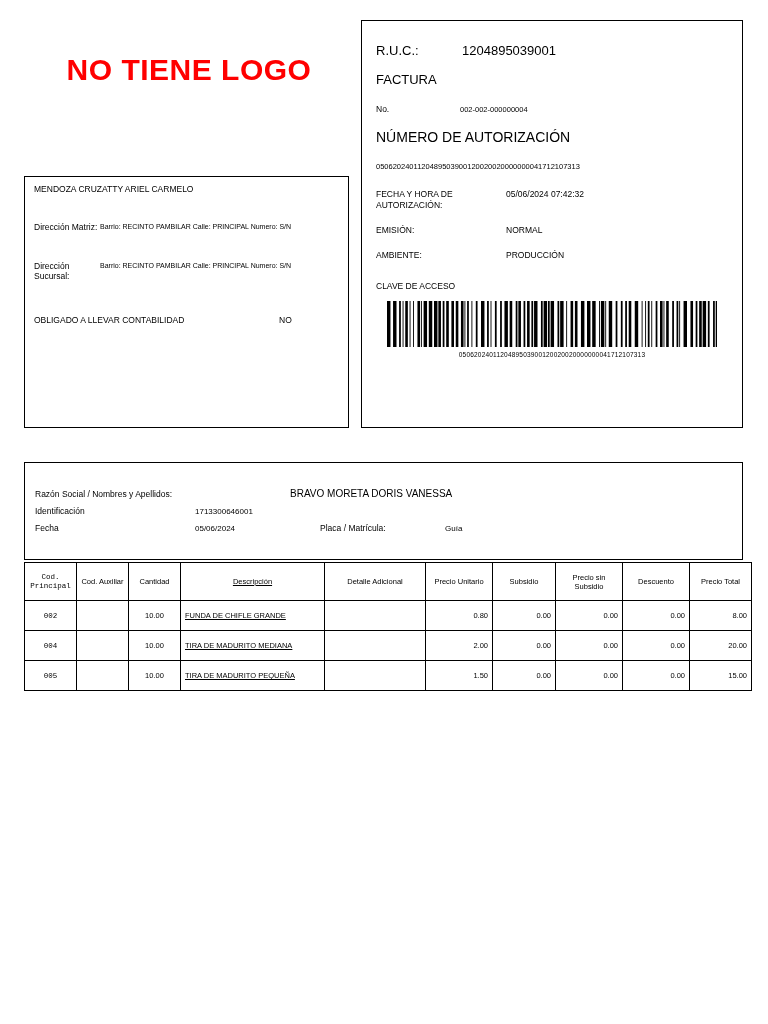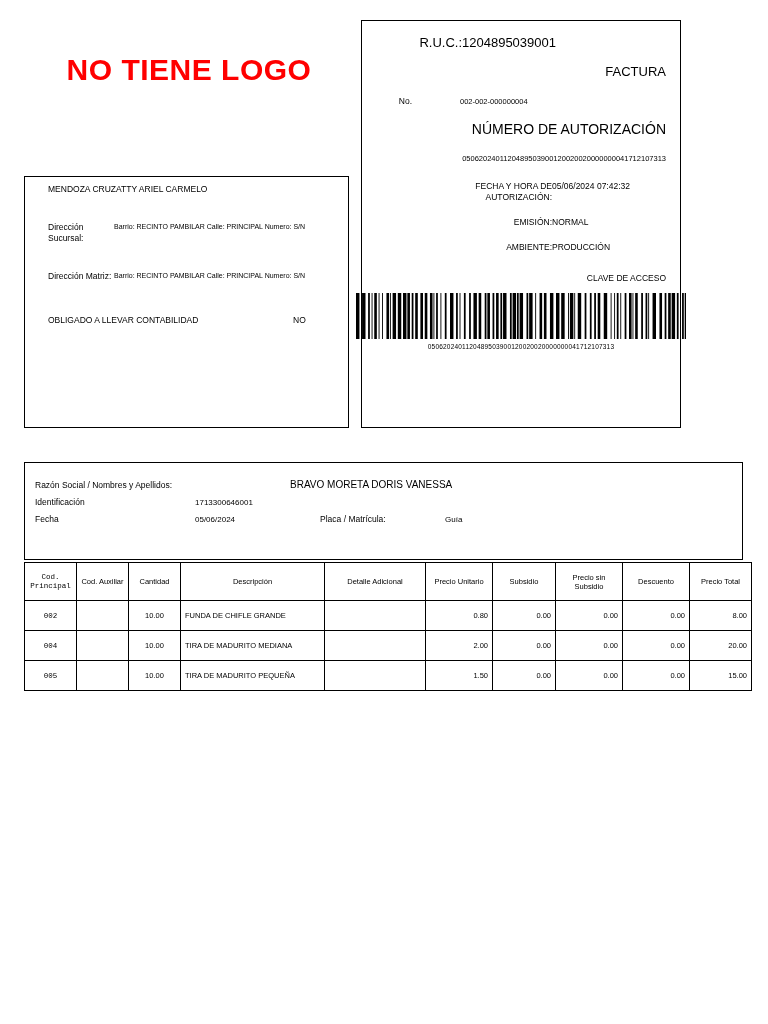--- a/index.html
+++ b/index.html
@@ -37,21 +37,21 @@
 
   
   .emisor-box {
     position: absolute;
     left: 24px;
     top: 176px;
     width: 325px;
     height: 252px;
     border: 1px solid #000;
     box-sizing: border-box;
-    padding: 7px 23px;
+    padding: 7px 9px;
   }
   .emisor-name {
     font-size: 8.5px;
     margin-bottom: 4px;
   }
   .addr-row {
     display: flex;
     margin-top: 28px;
   }
   .addr-label {
@@ -75,26 +75,25 @@
   }
   .contab-value {
     font-size: 8.5px;
   }
 
   
   .factura-box {
     position: absolute;
     left: 361px;
     top: 20px;
-    width: 320px;
+    width: 382px;
     height: 408px;
     border: 1px solid #000;
     box-sizing: border-box;
-    padding: 14px 14px 10px 14px;
-    text-align: right;
+    padding: 22px 14px 10px 14px;
   }
   .ruc-row {
     display: flex;
     align-items: baseline;
     margin-bottom: 14px;
   }
   .ruc-label {
     font-size: 13px;
     width: 86px;
   }
@@ -123,21 +122,20 @@
     margin-bottom: 17px;
   }
   .auth-number {
     font-size: 7.5px;
     margin-bottom: 18px;
   }
   .kv-row {
     display: flex;
     align-items: flex-start;
     margin-bottom: 14px;
-    margin-left: 46px;
   }
   .kv-label {
     font-size: 8.5px;
     width: 130px;
     line-height: 1.3;
   }
   .kv-value {
     font-size: 8.5px;
   }
   .clave-title {
@@ -164,21 +162,21 @@
 
   
   .cliente-box {
     position: absolute;
     left: 24px;
     top: 462px;
     width: 719px;
     height: 98px;
     border: 1px solid #000;
     box-sizing: border-box;
-    padding: 16px 10px;
+    padding: 25px 10px;
   }
   .cli-row {
     display: flex;
     align-items: baseline;
     margin-bottom: 7px;
   }
   .cli-label {
     font-size: 8.5px;
     width: 160px;
   }
@@ -218,45 +216,45 @@
     text-align: center;
     height: 38px;
     line-height: 1.2;
   }
   .detail-table td.c { text-align: center; }
   .detail-table td.l { text-align: left; }
   .detail-table td.r { text-align: right; }
   .col-codp { width: 52px; font-family: Liberation Mono, monospace; }
   .col-coda { width: 52px; }
   .col-cant { width: 52px; }
-  .col-desc { width: 144px; }
+  .col-desc { width: 144px; text-decoration: underline; }
   .col-det  { width: 101px; }
   .col-pu   { width: 67px; }
   .col-sub  { width: 63px; }
   .col-pss  { width: 67px; }
   .col-desc2{ width: 67px; }
   .col-tot  { width: 62px; }
 </style>
 </head>
 <body>
 
 <div class="logo-area">
   <div class="logo-text">NO  TIENE LOGO</div>
 </div>
 
 <div class="emisor-box">
   <div class="emisor-name">MENDOZA CRUZATTY ARIEL CARMELO</div>
 
   <div class="addr-row">
+    <div class="addr-label">Dirección Matriz:</div>
+    <div class="addr-value">Barrio: RECINTO PAMBILAR Calle: PRINCIPAL Numero: S/N</div>
+  </div>
+
+  <div class="addr-row">
     <div class="addr-label">Dirección Sucursal:</div>
-    <div class="addr-value">Barrio: RECINTO PAMBILAR Calle: PRINCIPAL Numero: S/N</div>
-  </div>
-
-  <div class="addr-row">
-    <div class="addr-label">Dirección Matriz:</div>
     <div class="addr-value">Barrio: RECINTO PAMBILAR Calle: PRINCIPAL Numero: S/N</div>
   </div>
 
   <div class="contab-row">
     <div class="contab-label">OBLIGADO A LLEVAR CONTABILIDAD</div>
     <div class="contab-value">NO</div>
   </div>
 </div>
 
 <div class="factura-box">

